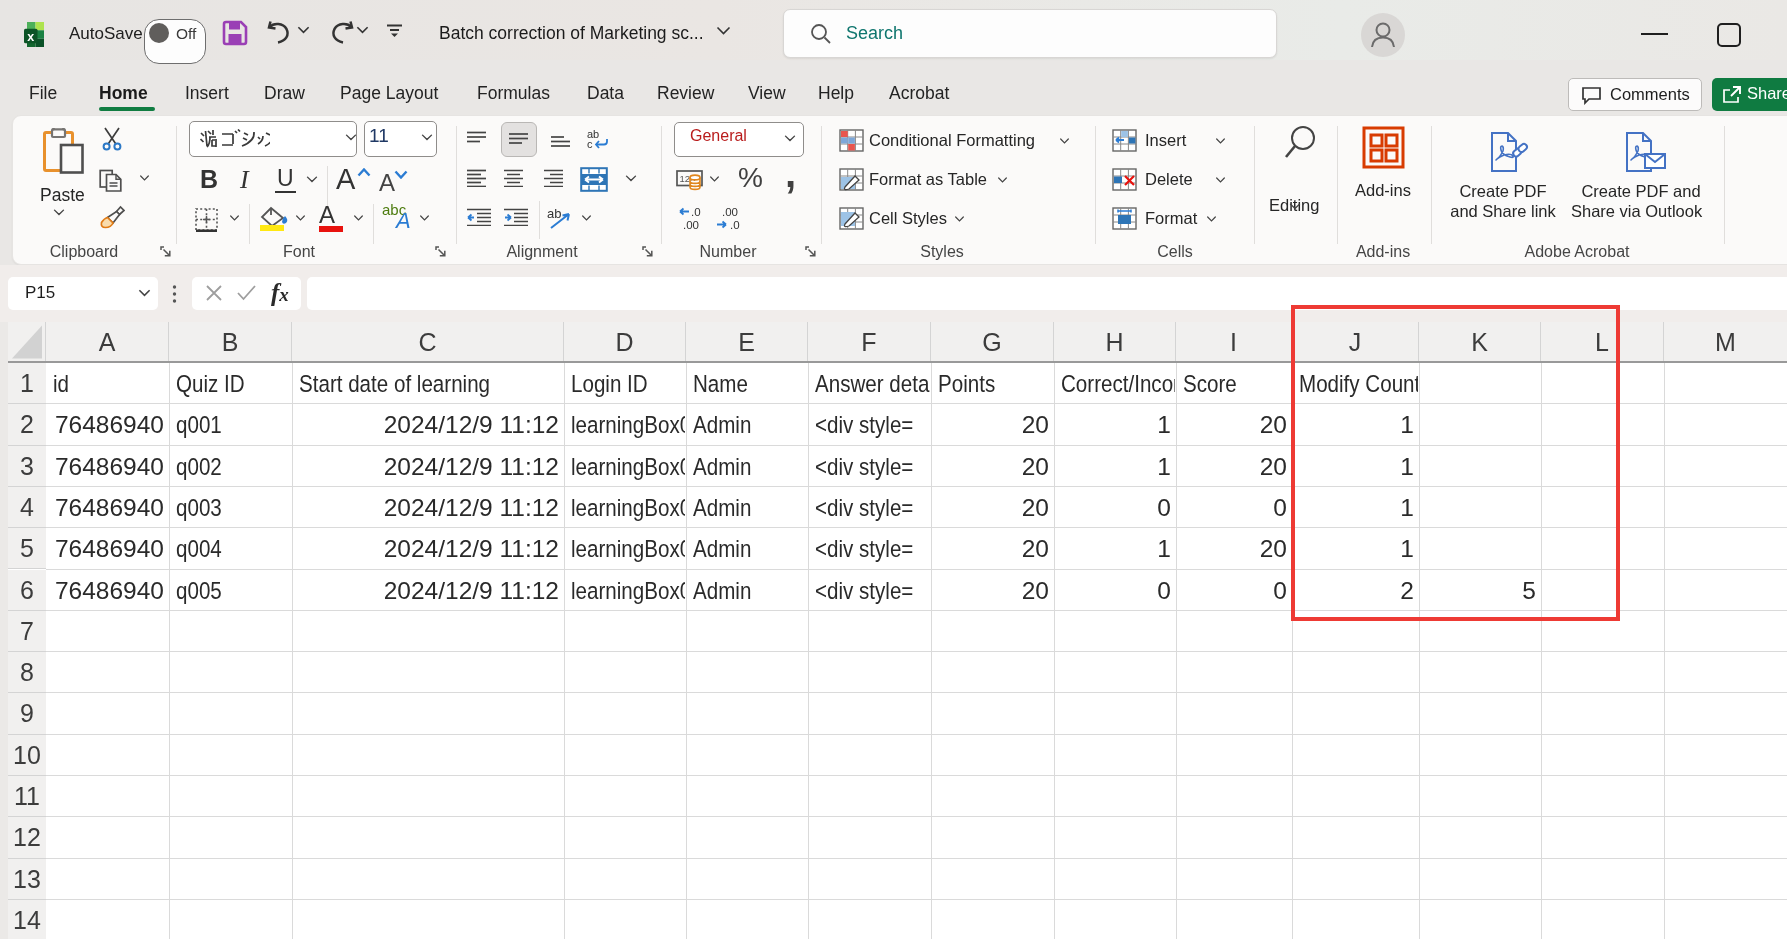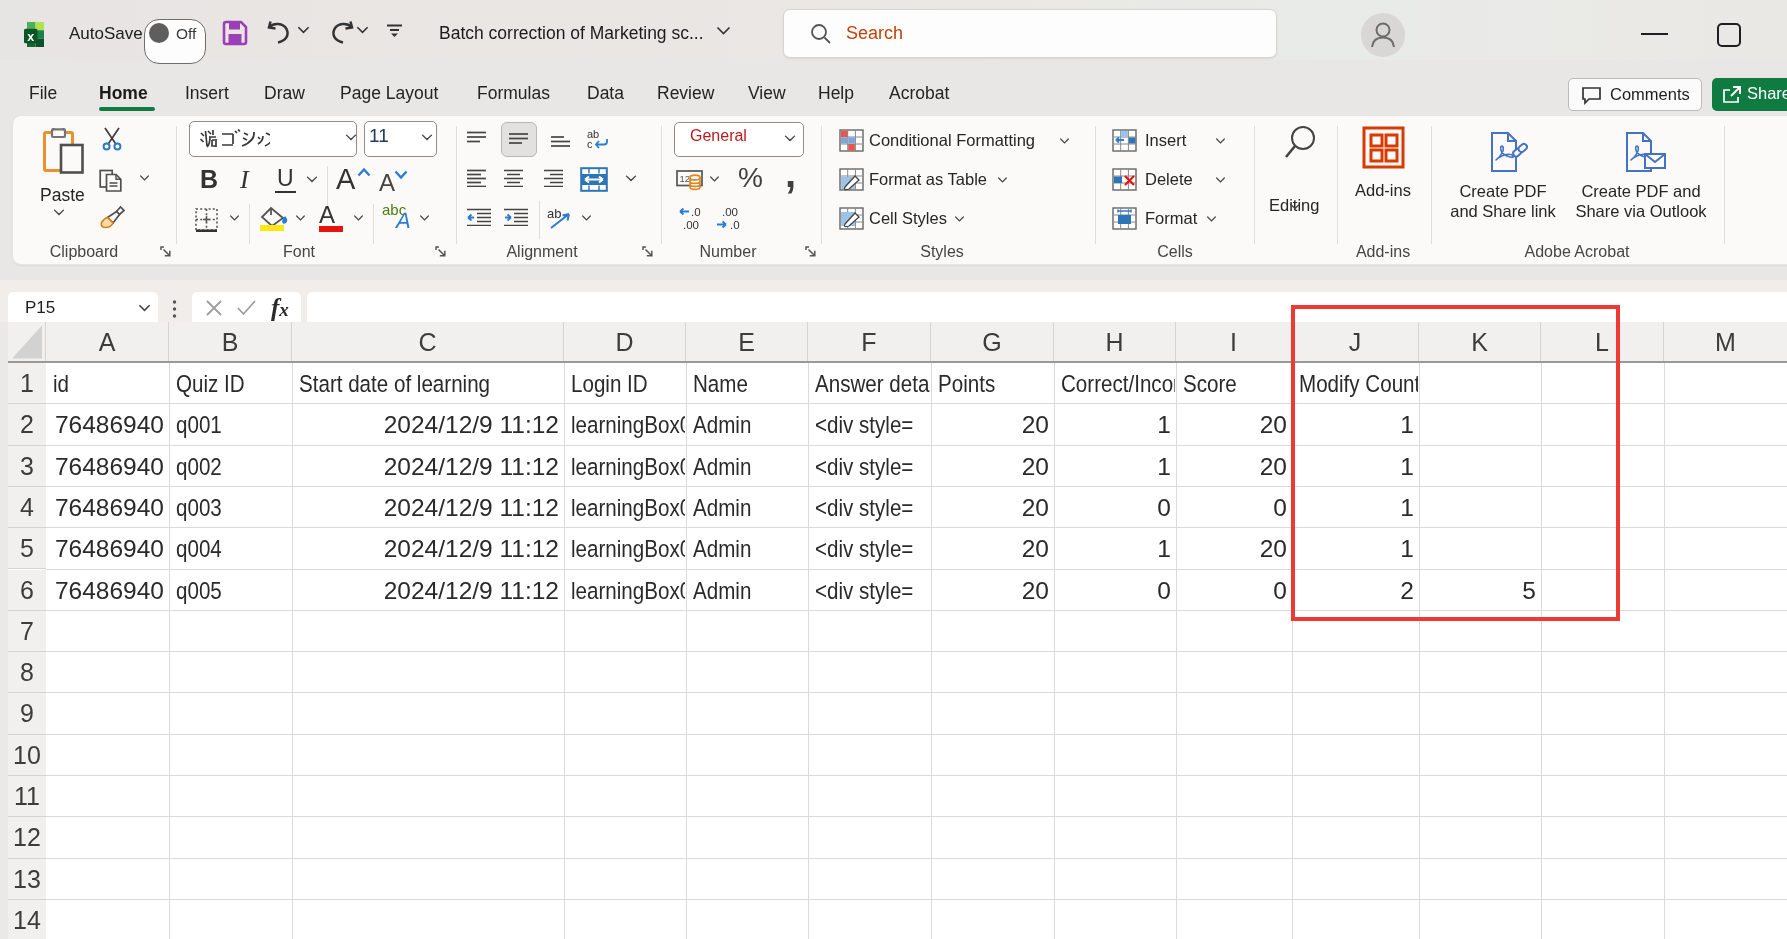--- a/index.html
+++ b/index.html
@@ -13,21 +13,21 @@
 #xicon { position:absolute; }
 #autosave { position:absolute; left:69px; top:24px; font-size:17px; color:#202020; }
 #toggle { position:absolute; left:144px; top:19px; width:62px; height:45px; border:1.5px solid #6e6e6e; border-radius:15px; background:#fdfdfd; }
 #toggle .knob { position:absolute; left:3.5px; top:3.3px; width:20px; height:20px; border-radius:50%; background:#605e5c; }
 #toggle .lbl { position:absolute; left:31px; top:5px; font-size:15.5px; color:#3a3a3a; }
 .qat { position:absolute; top:20px; }
 #title { position:absolute; left:439px; top:23px; font-size:17.5px; color:#1b1b1b; }
 #titlechev { position:absolute; left:716px; top:26px; }
 #searchbox { position:absolute; left:783px; top:9px; width:494px; height:49px; background:#fdfdfd; border:1px solid #d8d6d4; border-radius:7px; box-shadow:0 1px 2px rgba(0,0,0,.08); }
 #searchbox .mag { position:absolute; left:26px; top:13px; }
-#searchbox .stx { position:absolute; left:62px; top:13px; font-size:18px; color:#c2410c; }
+#searchbox .stx { position:absolute; left:62px; top:13px; font-size:18px; color:#0f766e; }
 #avatar { position:absolute; left:1361px; top:13px; width:44px; height:44px; border-radius:50%; background:#d9d7d5; }
 #winmin { position:absolute; left:1641px; top:33px; width:27px; height:2px; background:#1f1f1f; }
 #winmax { position:absolute; left:1717px; top:23px; width:24px; height:24px; border:2px solid #1f1f1f; border-radius:5px; }
 
 
 #menubar { position:absolute; left:0; top:60px; width:1787px; height:55px;padding-left:16px; }
 .mtab { position:absolute; top:23px; font-size:17.5px; color:#232323; }
 .mtab.home { font-weight:700; color:#1b1b1b; }
 #homeline { position:absolute; left:99px; top:47px; width:56px; height:3.5px; background:#107c41; border-radius:2px; }
 #commentsbtn { position:absolute; left:1568px; top:18px; width:134px; height:33px; background:#fcfbfb; border:1px solid #bdbbb9; border-radius:5px; }
@@ -40,21 +40,21 @@
 .rdiv { position:absolute; top:10px; width:1px; height:118px; background:#e0dedc; }
 .rlabel { position:absolute; top:127px; font-size:16px; color:#454545; text-align:center; }
 .launcher { position:absolute; top:129px; }
 .chev { position:absolute; }
 .ricon { position:absolute; }
 .rtext { position:absolute; font-size:16px; color:#262626; }
 .combo { position:absolute; background:#fff; border:1px solid #8f8d8b; border-radius:5px; }
 .selbox { position:absolute; background:#e3e1e0; border:1px solid #b9b7b5; border-radius:6px; }
 
 
-#fbar { position:absolute; left:0; top:265px; width:1787px; height:57px; background:#f1edeb;margin-top:15px; }
+#fbar { position:absolute; left:0; top:265px; width:1787px; height:57px; background:#f1edeb; }
 #namebox { position:absolute; left:8px; top:12px; width:150px; height:33px; background:#fff; border-radius:5px; }
 #namebox .nm { position:absolute; left:17px; top:6px; font-size:17px; color:#1d1d1d; }
 #fxbox { position:absolute; left:192px; top:12px; width:109px; height:33px; background:#fff; border-radius:5px; }
 #finput { position:absolute; left:307px; top:12px; width:1480px; height:33px; background:#fff; border-radius:5px 0 0 5px; }
 
 
 #grid { position:absolute; left:0; top:322px; width:1787px; height:617px; background:#fff; }
 #gridleft { position:absolute; left:0; top:0; width:8px; height:617px; background:#ebe9e7; }
 .colhdr { position:absolute; top:0; height:41px; background:#f1f0ef; border-right:1px solid #d4d4d4; color:#3c3c3c; font-size:25px; text-align:center; line-height:40px; }
 #cornercell { position:absolute; left:8px; top:0; width:38px; height:41px; background:#f1f0ef; border-right:1px solid #d4d4d4; }
@@ -495,21 +495,21 @@
         <path d="M2 2 L2 40 L26 40 L26 10 L18 2 Z" fill="none" stroke="#4472c4" stroke-width="2"></path>
 <path d="M18 2 L18 10 L26 10" fill="none" stroke="#4472c4" stroke-width="2"></path>
 <path d="M7 28 Q10 26 13 20 Q14 16 12 15 Q10 15 11 19 Q12 24 20 26 Q24 27 23 25 Q21 22 14 24 Q9 26 7 28 Q5 30 7 28" fill="none" stroke="#4472c4" stroke-width="1.6"></path>
 <rect x="20" y="23" width="20" height="14" fill="#fff" stroke="#4472c4" stroke-width="2"></rect>
 <path d="M20 23 L30 31 L40 23" fill="none" stroke="#4472c4" stroke-width="2"></path>
 </svg>
 <div class="rtext" style="left:1558px;top:66px;font-size:16.5px;color:#262626;">
         <div style="width:140px;text-align:center;">Create PDF and</div>
       </div>
 <div class="rtext" style="left:1558px;top:86px;font-size:16.5px;color:#262626;">
-        <div style="width:140px;text-align:center;">Share via Outlook</div>
+        <div style="width:140px;text-align:left;">Share via Outlook</div>
       </div>
 <div class="rlabel" style="left:1494px;width:140px;">Adobe Acrobat</div>
 <div class="rdiv" style="left:1711px;"></div>
 </div>
 
 <div id="fbar">
   <div id="namebox">
         <span class="nm">P15</span>
       </div>
   <div id="fxbox"></div>

